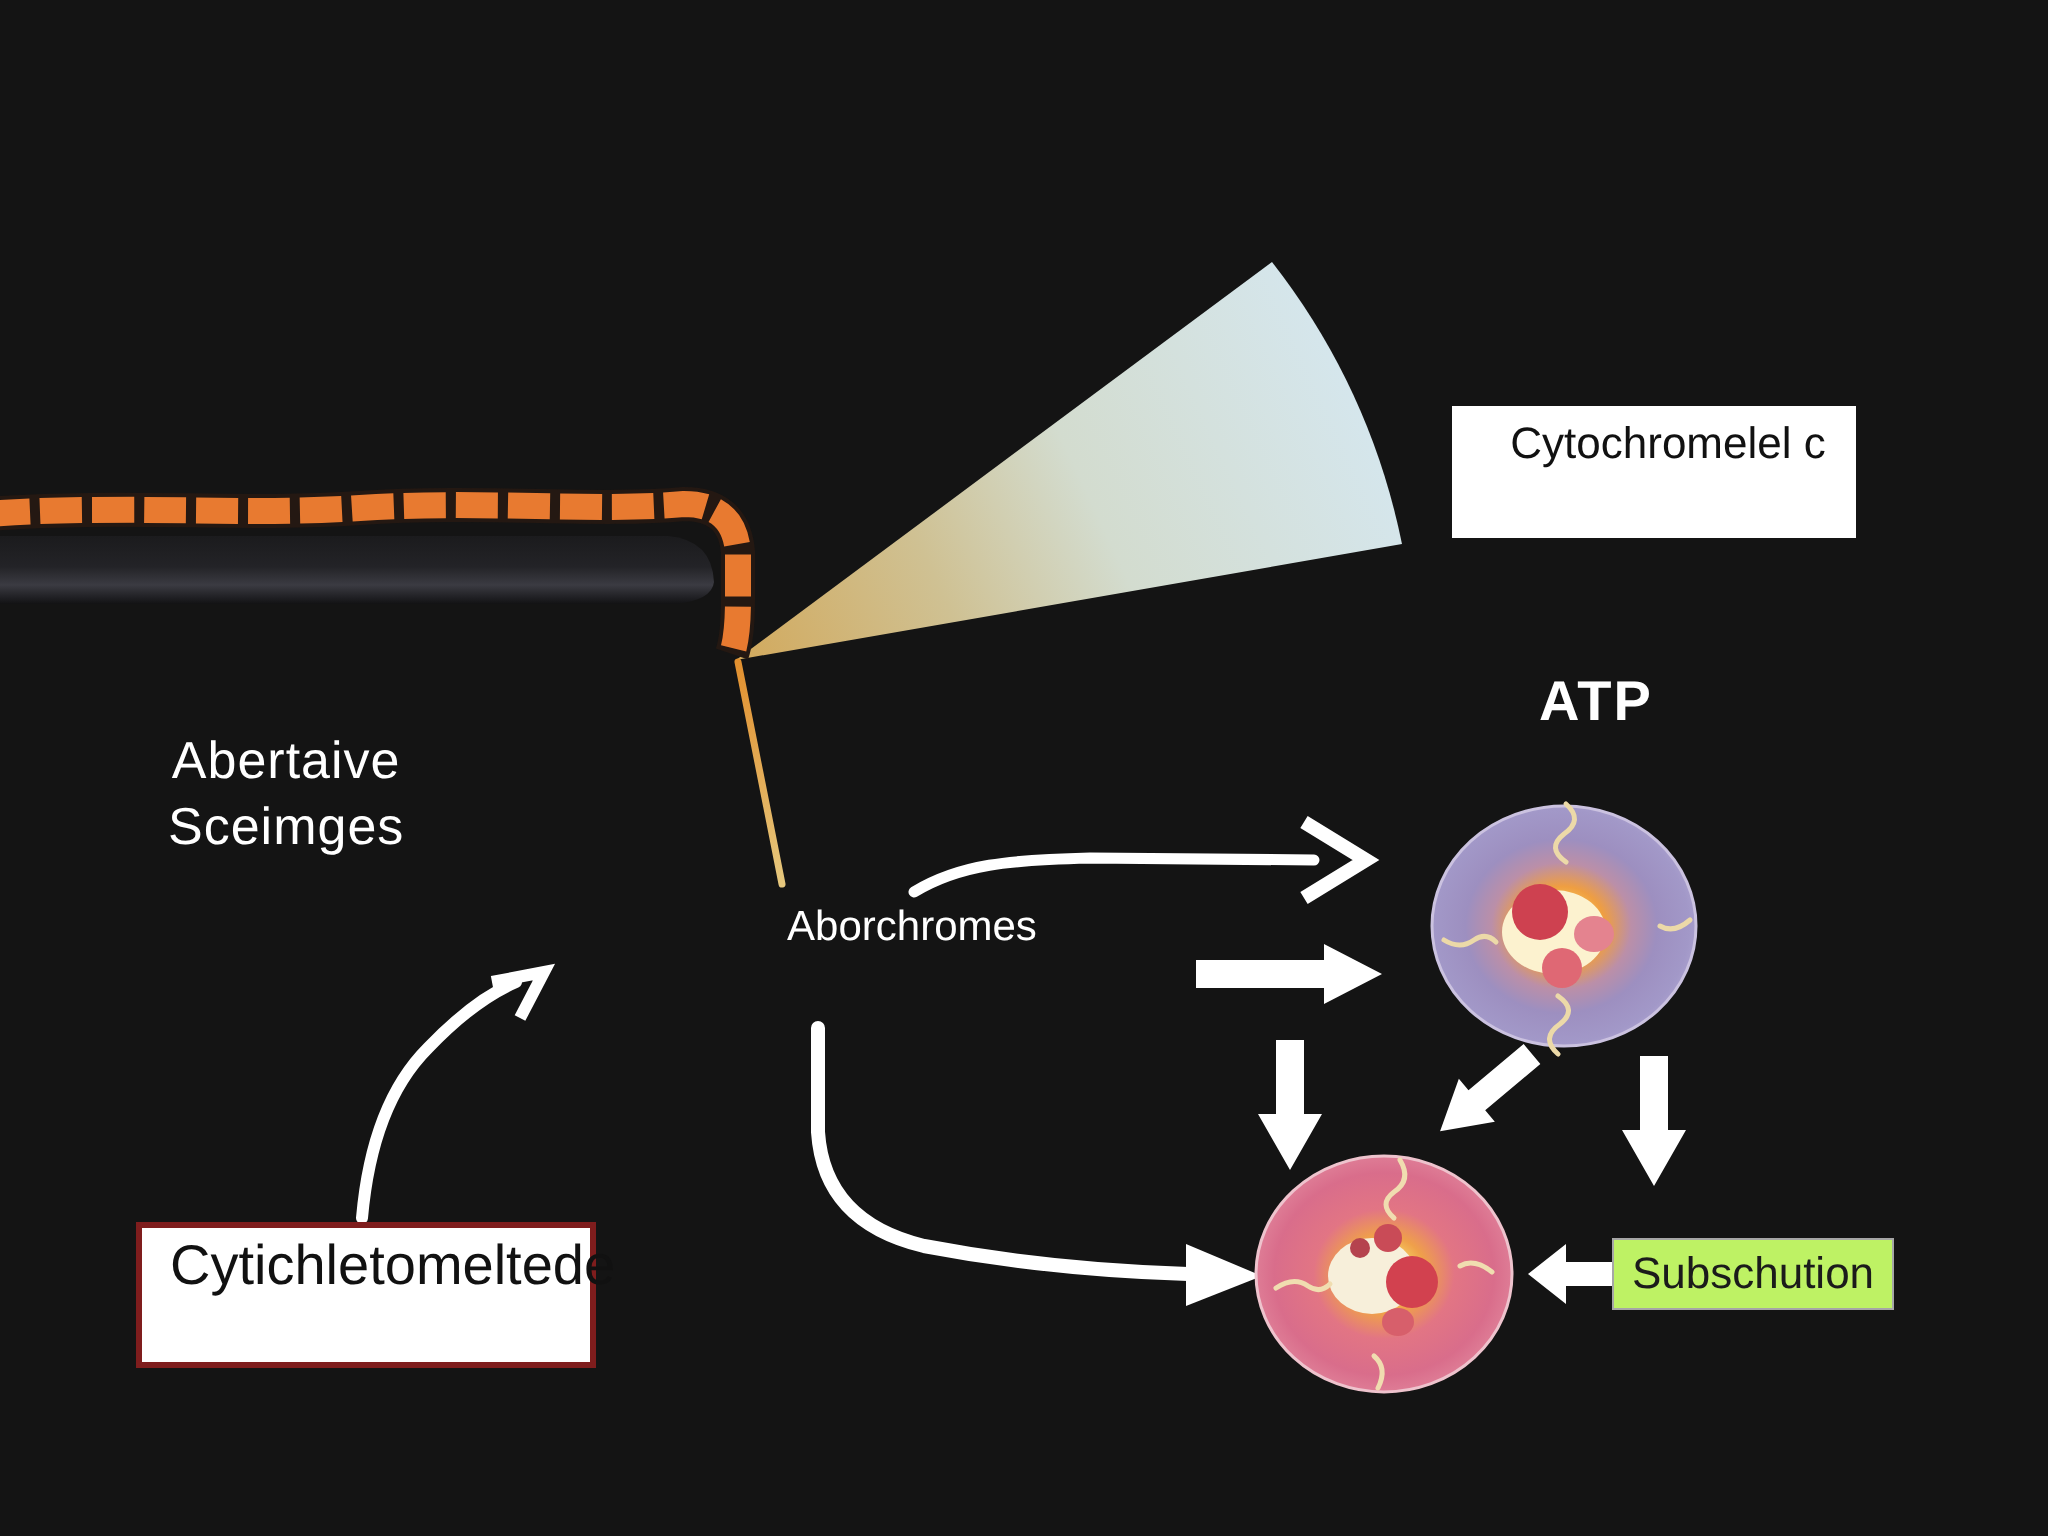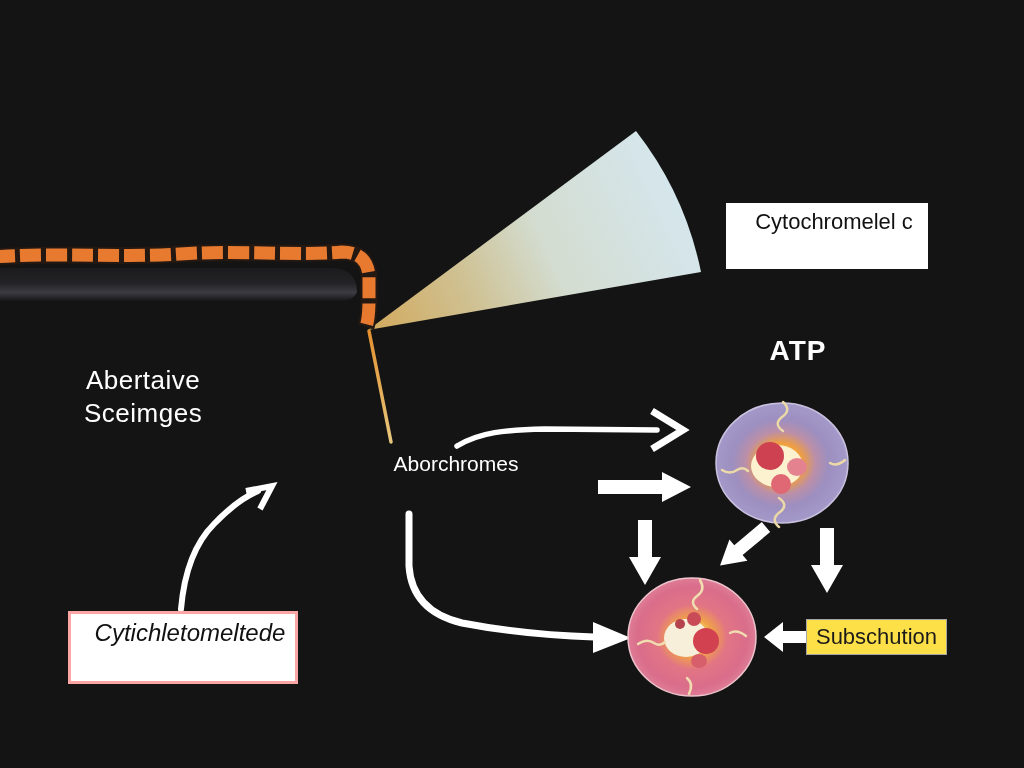--- a/index.html
+++ b/index.html
@@ -10,22 +10,22 @@
   }
   svg{position:absolute;left:0;top:0;}
   .lbl{position:absolute;color:#ffffff;text-align:center;}
   .lbl-left{text-align:center;}
   .two-line div{white-space:nowrap;}
   .label-alt{left:84px;top:364px;font-size:26px;font-weight:500;line-height:33px;letter-spacing:.5px;}
   .label-atp{left:748px;top:335px;width:100px;font-size:28px;font-weight:700;letter-spacing:1px;}
   .label-abor{left:356px;top:450px;width:200px;font-size:21px;line-height:28px;}
   .whitebox{position:absolute;background:#ffffff;color:#111;text-align:center;padding-left:14px;}
   .box-cytox{left:726px;top:203px;width:202px;height:66px;font-size:22px;line-height:29px;padding-top:4px;box-sizing:border-box;}
-  .box-cytdx{left:68px;top:611px;width:230px;height:73px;border:3px solid #fca5a5;font-size:24px;line-height:32px;padding-top:3px;box-sizing:border-box;font-style:italic;}
-  .graybox{position:absolute;left:806px;top:619px;width:141px;height:36px;background:#fde047;
+  .box-cytdx{left:68px;top:611px;width:230px;height:73px;border:3px solid #7f1d1d;font-size:28px;line-height:32px;padding-top:3px;box-sizing:border-box;}
+  .graybox{position:absolute;left:806px;top:619px;width:141px;height:36px;background:#bef264;
     border:1px solid #a6a6a6;color:#1b1b1b;font-size:22px;line-height:34px;text-align:center;box-sizing:border-box;}
 </style>
 </head>
 <body>
 
 <div id="stage">
 
   <svg width="1024" height="768" viewBox="0 0 1024 768">
     <defs>
       <linearGradient id="coneGrad" gradientUnits="userSpaceOnUse" x1="368" y1="330" x2="672" y2="188">

